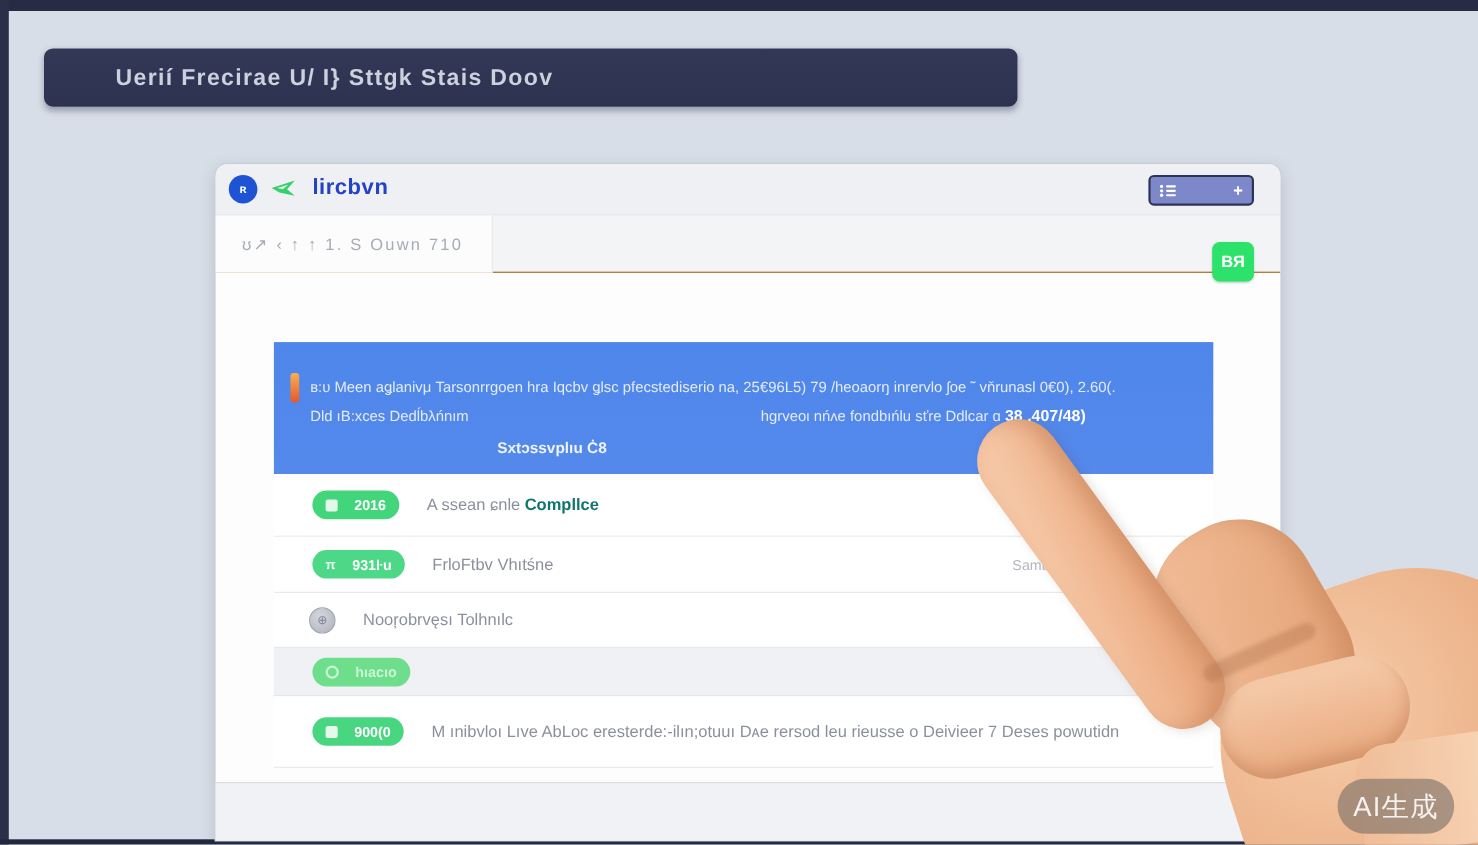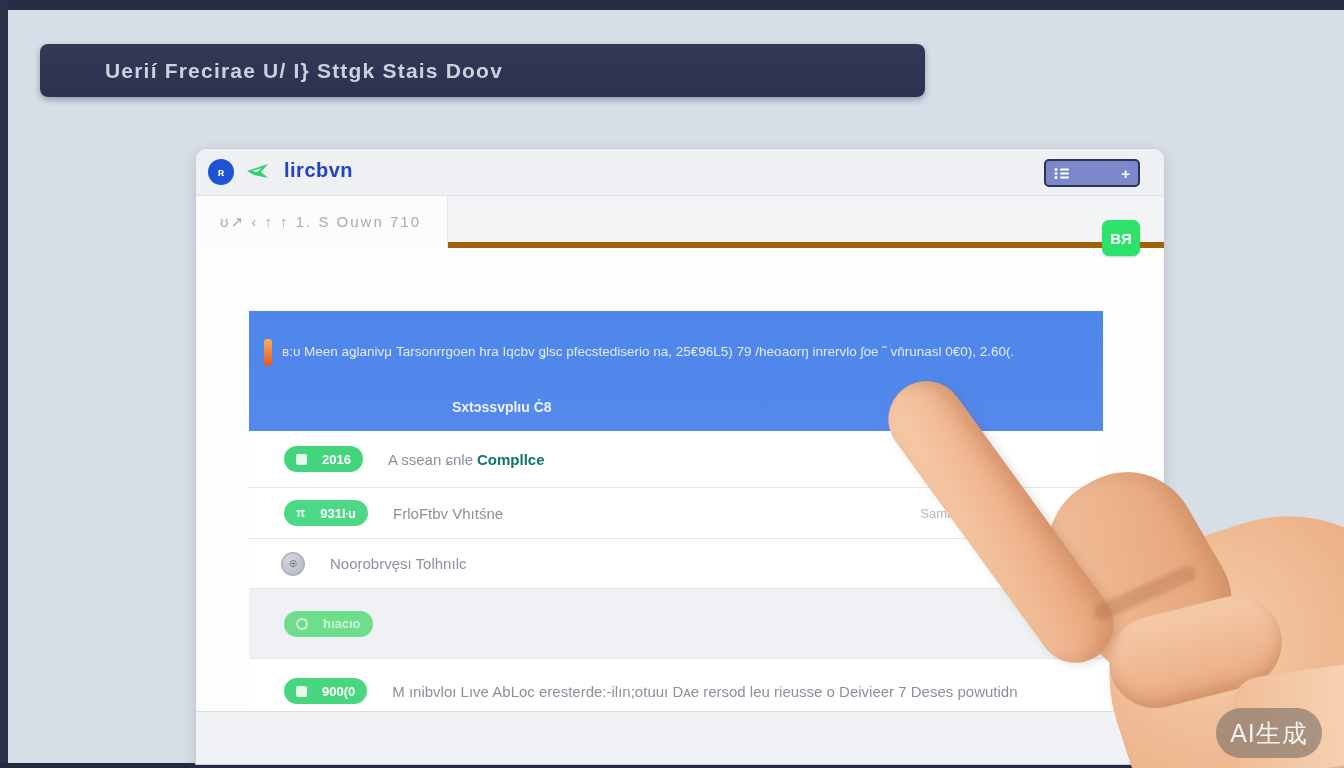--- a/index.html
+++ b/index.html
@@ -28,21 +28,21 @@
   .app-circle { position:absolute; left:12px; top:10px; width:26px; height:26px; border-radius:50%;
     background:#1e53d4; color:#fff; font-size:11px; font-weight:700; display:flex; align-items:center; justify-content:center; }
   .send-ic { position:absolute; left:50px; top:14px; }
   .brand { position:absolute; left:88px; top:10px; color:#2342c4; font-size:20px; font-weight:700; letter-spacing:.5px; }
   .view-btn { position:absolute; right:24px; top:10px; width:96px; height:28px;
     background:#7d88ca; border:2px solid #2e3554; border-radius:5px;
     display:flex; align-items:center; justify-content:space-between; padding:0 8px; cursor:pointer; }
   .view-btn .plus { color:#fff; font-size:15px; font-weight:700; line-height:1; }
 
   .win-subheader { position:absolute; left:0; top:47px; width:100%; height:52px;
-    background:#f3f4f6; border-bottom:6px solid #a16207; }
+    background:#f3f4f6; border-bottom:1px solid #a16207; }
   .nav-cell { position:absolute; left:0; top:0; width:252px; height:52px; background:#fcfcfd;
     border-right:1px solid #e6e8ec; display:flex; align-items:center; padding-left:24px;
     color:#a6abb7; font-size:15px; letter-spacing:2px; cursor:pointer; }
   .page-title { position:absolute; left:275px; top:12px; color:#3a3f58; font-size:22px;
     font-weight:600; letter-spacing:.4px; }
   .br-badge { position:absolute; right:24px; top:8px; width:38px; height:36px; border-radius:7px;
     background:#2ce26b; color:#fff; font-size:15px; font-weight:700;
     display:flex; align-items:center; justify-content:center; box-shadow:0 1px 2px rgba(0,90,40,.25); cursor:pointer;margin-top:16px; }
 
   
@@ -54,21 +54,21 @@
   .notice .l2 { position:absolute; left:33px; top:60px; width:705px; display:flex; }
   .notice .l2 .right { margin-left:auto; }
   .notice .l2 b { color:#fff; font-size:14.5px; }
   .notice .l3 { position:absolute; left:203px; top:88px; font-weight:700; font-size:14px; color:#eef3fd; }
 
   
   .rows { position:absolute; left:53px; top:282px; width:854px; }
   .row { position:relative; width:100%; border-bottom:1px solid #e4e6ea; background:#fff;
     display:flex; align-items:center; cursor:pointer; }
   .row.alt { background:#f0f1f4; }
-  .r1 { height:57px; } .r2 { height:51px; } .r3 { height:50px; } .r4 { height:70px; } .r5 { height:65px; }
+  .r1 { height:57px; } .r2 { height:51px; } .r3 { height:50px; } .r4 { height:44px; } .r5 { height:65px; }
   .pill { margin-left:35px; min-width:78px; height:26px; border-radius:13px; padding:0 12px;
     display:flex; align-items:center; justify-content:center; gap:15px;
     color:#fff; font-size:13px; font-weight:600; }
   .pill.g1 { background:#43d57c; } .pill.g2 { background:#4cd886; } .pill.g5 { background:#49d680; }
   .pill.tint { background:#6ede8d; color:#c9f5d4; }
   .pill .sq { width:11px; height:11px; border-radius:2px; background:rgba(255,255,255,.85); }
   .pill .pi { font-size:12px; font-weight:700; color:rgba(255,255,255,.9); }
   .pill .ring { width:12px; height:12px; border-radius:50%; border:2px solid #c9f5d4; }
   .row .txt { margin-left:25px; color:#8b909c; font-size:15px; white-space:nowrap; }
   .row .link { color:#0f766e; font-weight:600; font-size:15px; margin-left:4px; }
@@ -147,20 +147,24 @@
     </div>
 
     <div class="win-subheader">
       <div class="nav-cell">ʊ↗ ‹ ↑ ↑ 1. S Ouwn 710</div>
       <div class="br-badge">ΒЯ</div>
     </div>
 
     <div class="notice">
       <div class="bar"></div>
       <div class="l1">ʙ:ᴜ Meen aǥlanivμ Tarsonrrgoen hra Iqcbv ǥlsc pfecstediserio na, 25€96L5) 79 /heoaorŋ inrervlo ʃoe ˜ vňrunasl 0€0), 2.60(.</div>
+      <div class="l2">
+        <span>Dld ıB:xces Dedĺbλńnım</span>
+        <span class="right"><span>hgrveoι nńʌe fondbıńlu sťre Ddlcar ɑ </span><b>38 ,407/48)</b></span>
+      </div>
       <div class="l3">Sxtɔssvplıu Ċ8</div>
     </div>
 
     <div class="rows">
 
       <div class="row r1">
         <div class="pill g1">
           <span class="sq"></span>
           <span>2016</span>
         </div>

